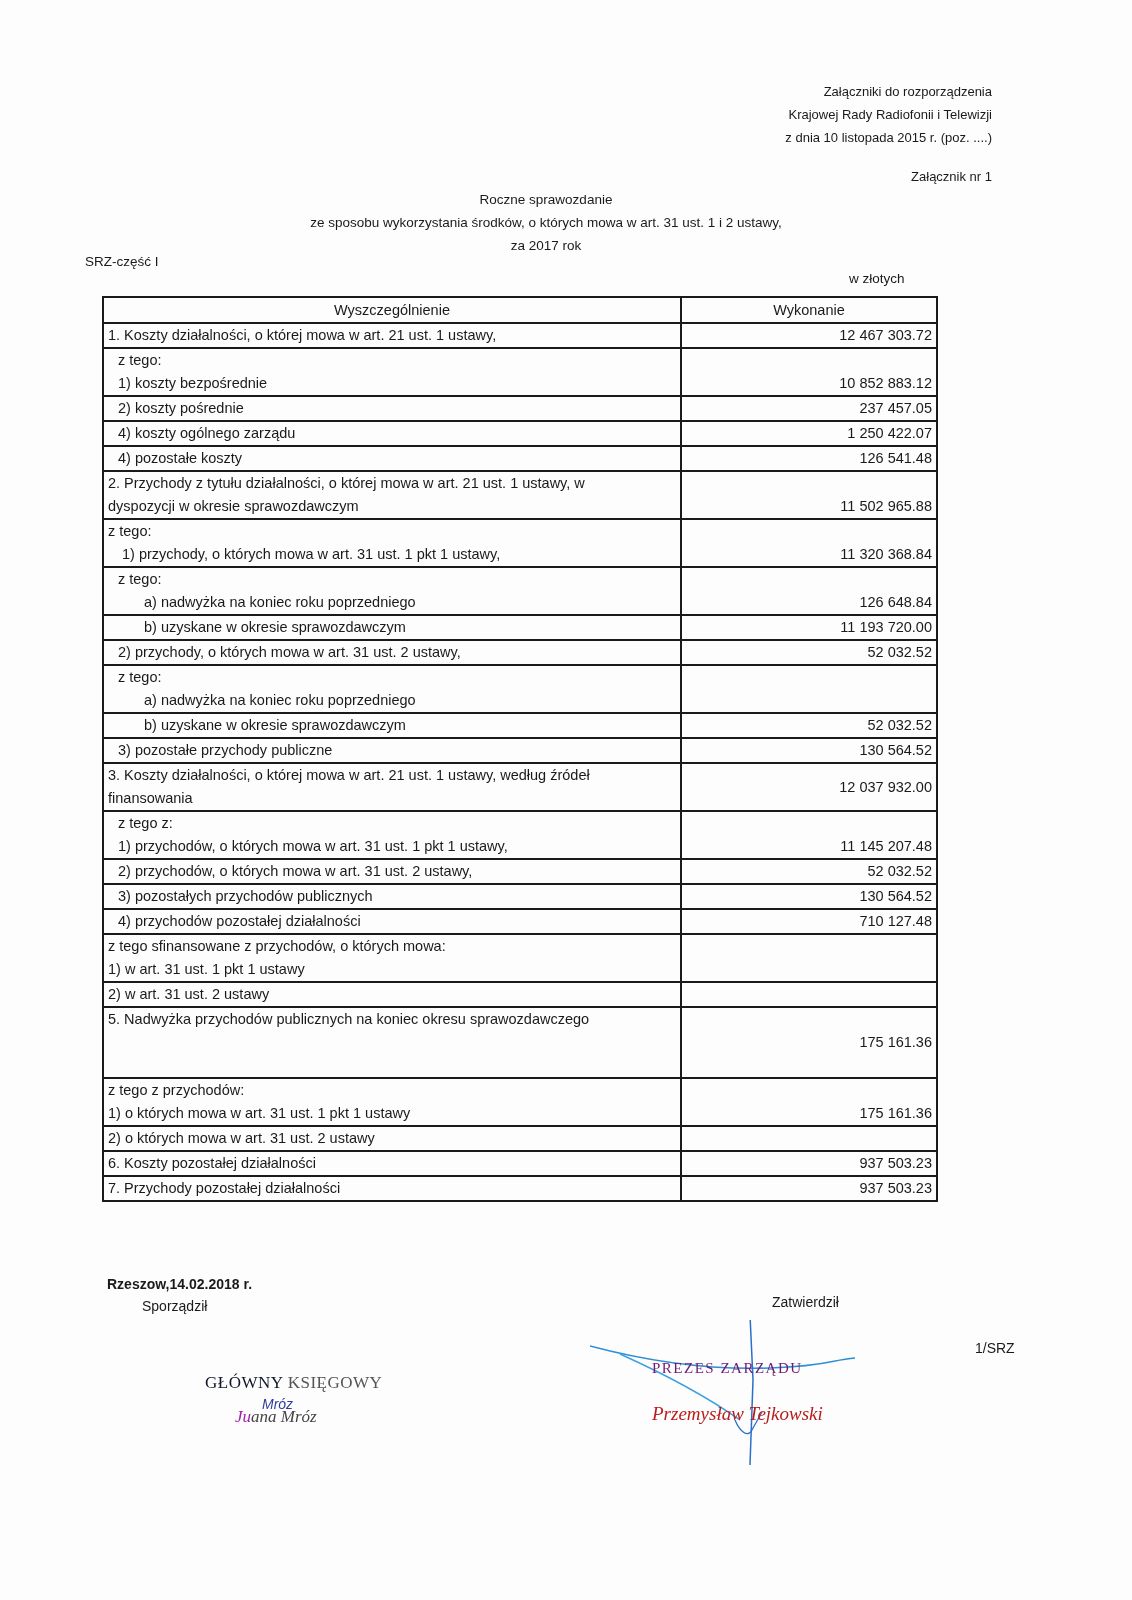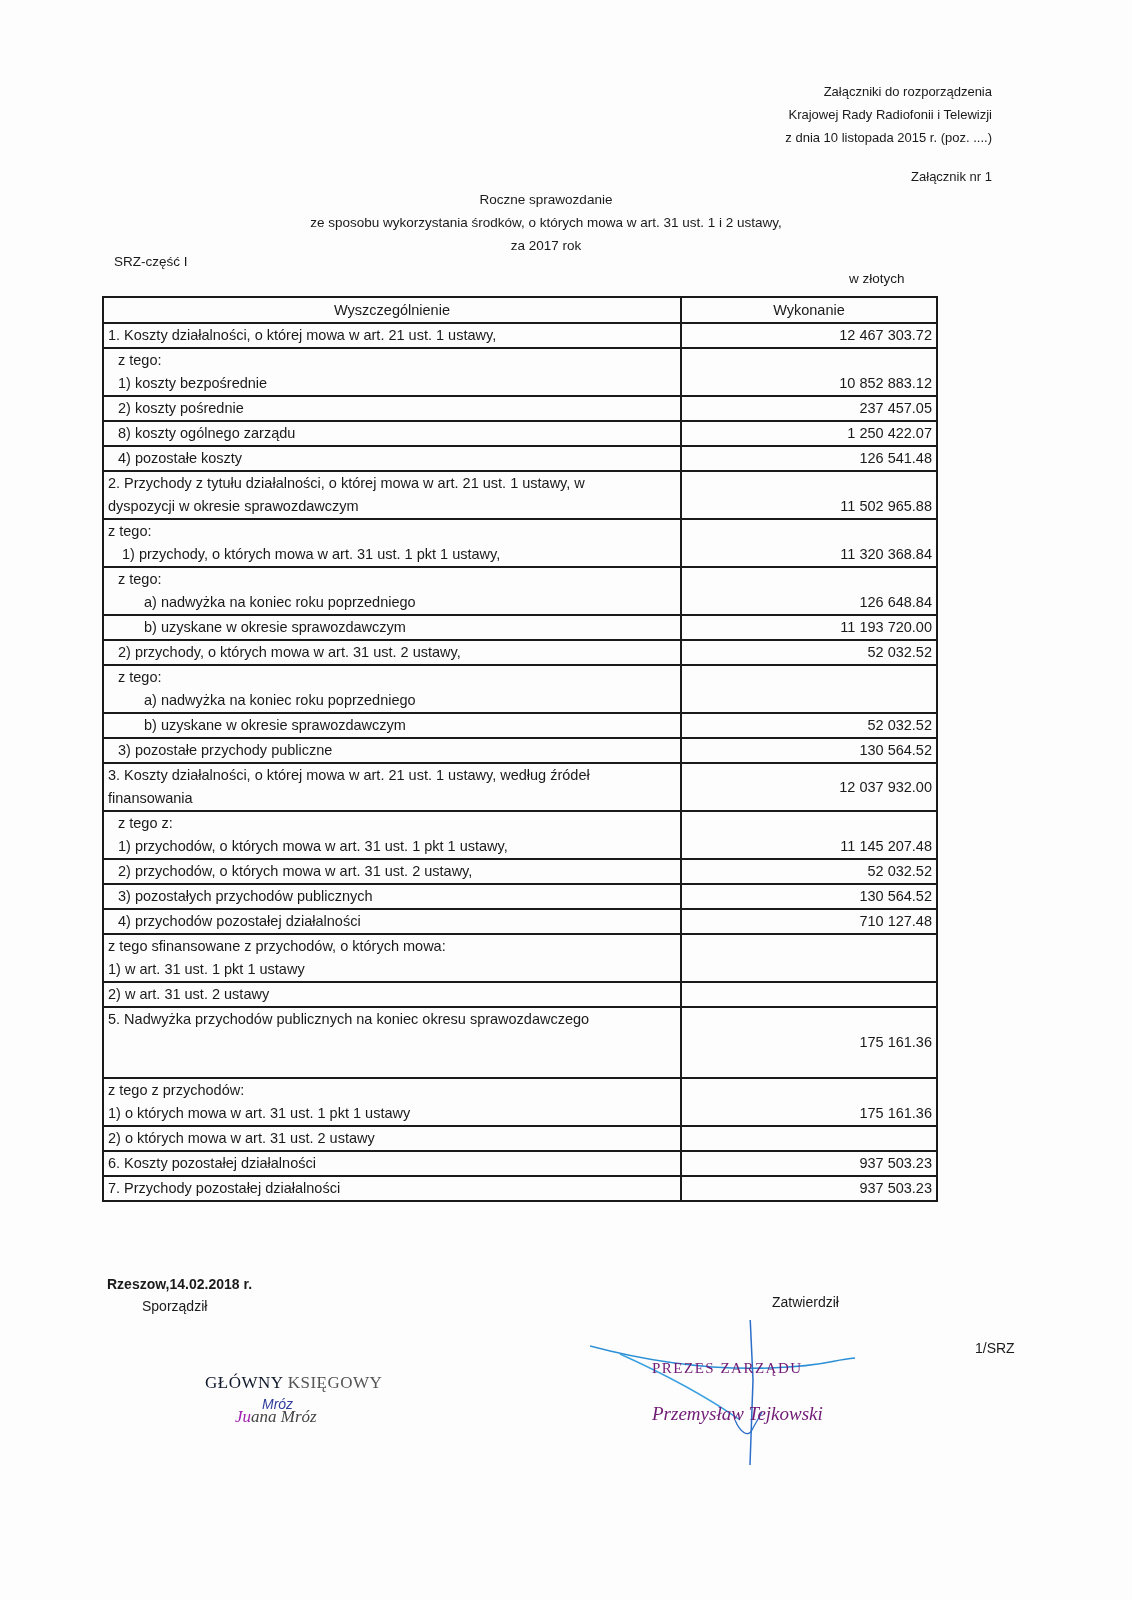--- a/index.html
+++ b/index.html
@@ -39,42 +39,42 @@
 
     .stamp-left { left: 205px; top: 1373px; font-family: "Liberation Serif", "DejaVu Serif", serif; }
     .stamp-left .role { font-size: 17px; letter-spacing: 0.5px; color: #555; }
     .stamp-left .role .faded { color: #0f172a; }
     .stamp-left .name { font-size: 17px; font-style: italic; color: #444; margin-top: 14px; margin-left: 30px; }
     .stamp-left .name .faded { color: #a21caf; }
     .scribble-left { left: 262px; top: 1396px; color: #2f3c9c; font-size: 14px; font-style: italic; }
 
     .stamp-right { left: 652px; top: 1360px; font-family: "Liberation Serif", "DejaVu Serif", serif; }
     .stamp-right .role { font-size: 15px; letter-spacing: 1.5px; color: #701a75; }
-    .stamp-right .name { font-size: 19px; font-style: italic; color: #701a75; margin-top: 26px; text-align: right; }
+    .stamp-right .name { font-size: 19px; font-style: italic; color: #b91c1c; margin-top: 26px; text-align: right; }
     svg.sig { position: absolute; left: 590px; top: 1320px; }
   </style>
 </head>
 <body>
 
 <div class="page">
 
   <div class="abs hdr-right" style="top:80px;">
     <div>Załączniki do rozporządzenia</div>
     <div>Krajowej Rady Radiofonii i Telewizji</div>
     <div>z dnia 10 listopada 2015 r. (poz. ....)</div>
   </div>
   <div class="abs hdr-right" style="top:165px;">Załącznik nr 1</div>
 
   <div class="abs title-block" style="top:188px; left:-20px;">
     <div>Roczne sprawozdanie</div>
     <div>ze sposobu wykorzystania środków, o których mowa w art. 31 ust. 1 i 2 ustawy,</div>
     <div>za  2017 rok</div>
   </div>
 
-  <div class="abs small" style="left:114px; top:254px;">SRZ-część I</div>
+  <div class="abs small" style="left:85px; top:254px;">SRZ-część I</div>
   <div class="abs small" style="left:849px; top:271px;">w złotych</div>
 
   <table class="report">
     <colgroup>
         <col class="c1">
         <col class="c2">
       </colgroup>
     <thead>
       <tr>
         <th>Wyszczególnienie</th>
@@ -96,21 +96,21 @@
           <td class="val">10 852 883.12</td>
         </tr>
         <tr>
           <td class="ind1">
             <span class="line">2) koszty pośrednie</span>
           </td>
           <td class="val">237 457.05</td>
         </tr>
         <tr>
           <td class="ind1">
-            <span class="line">8) koszty ogólnego zarządu</span>
+            <span class="line">4) koszty ogólnego zarządu</span>
           </td>
           <td class="val">1 250 422.07</td>
         </tr>
         <tr>
           <td class="ind1">
             <span class="line">4) pozostałe koszty</span>
           </td>
           <td class="val">126 541.48</td>
         </tr>
         <tr>

